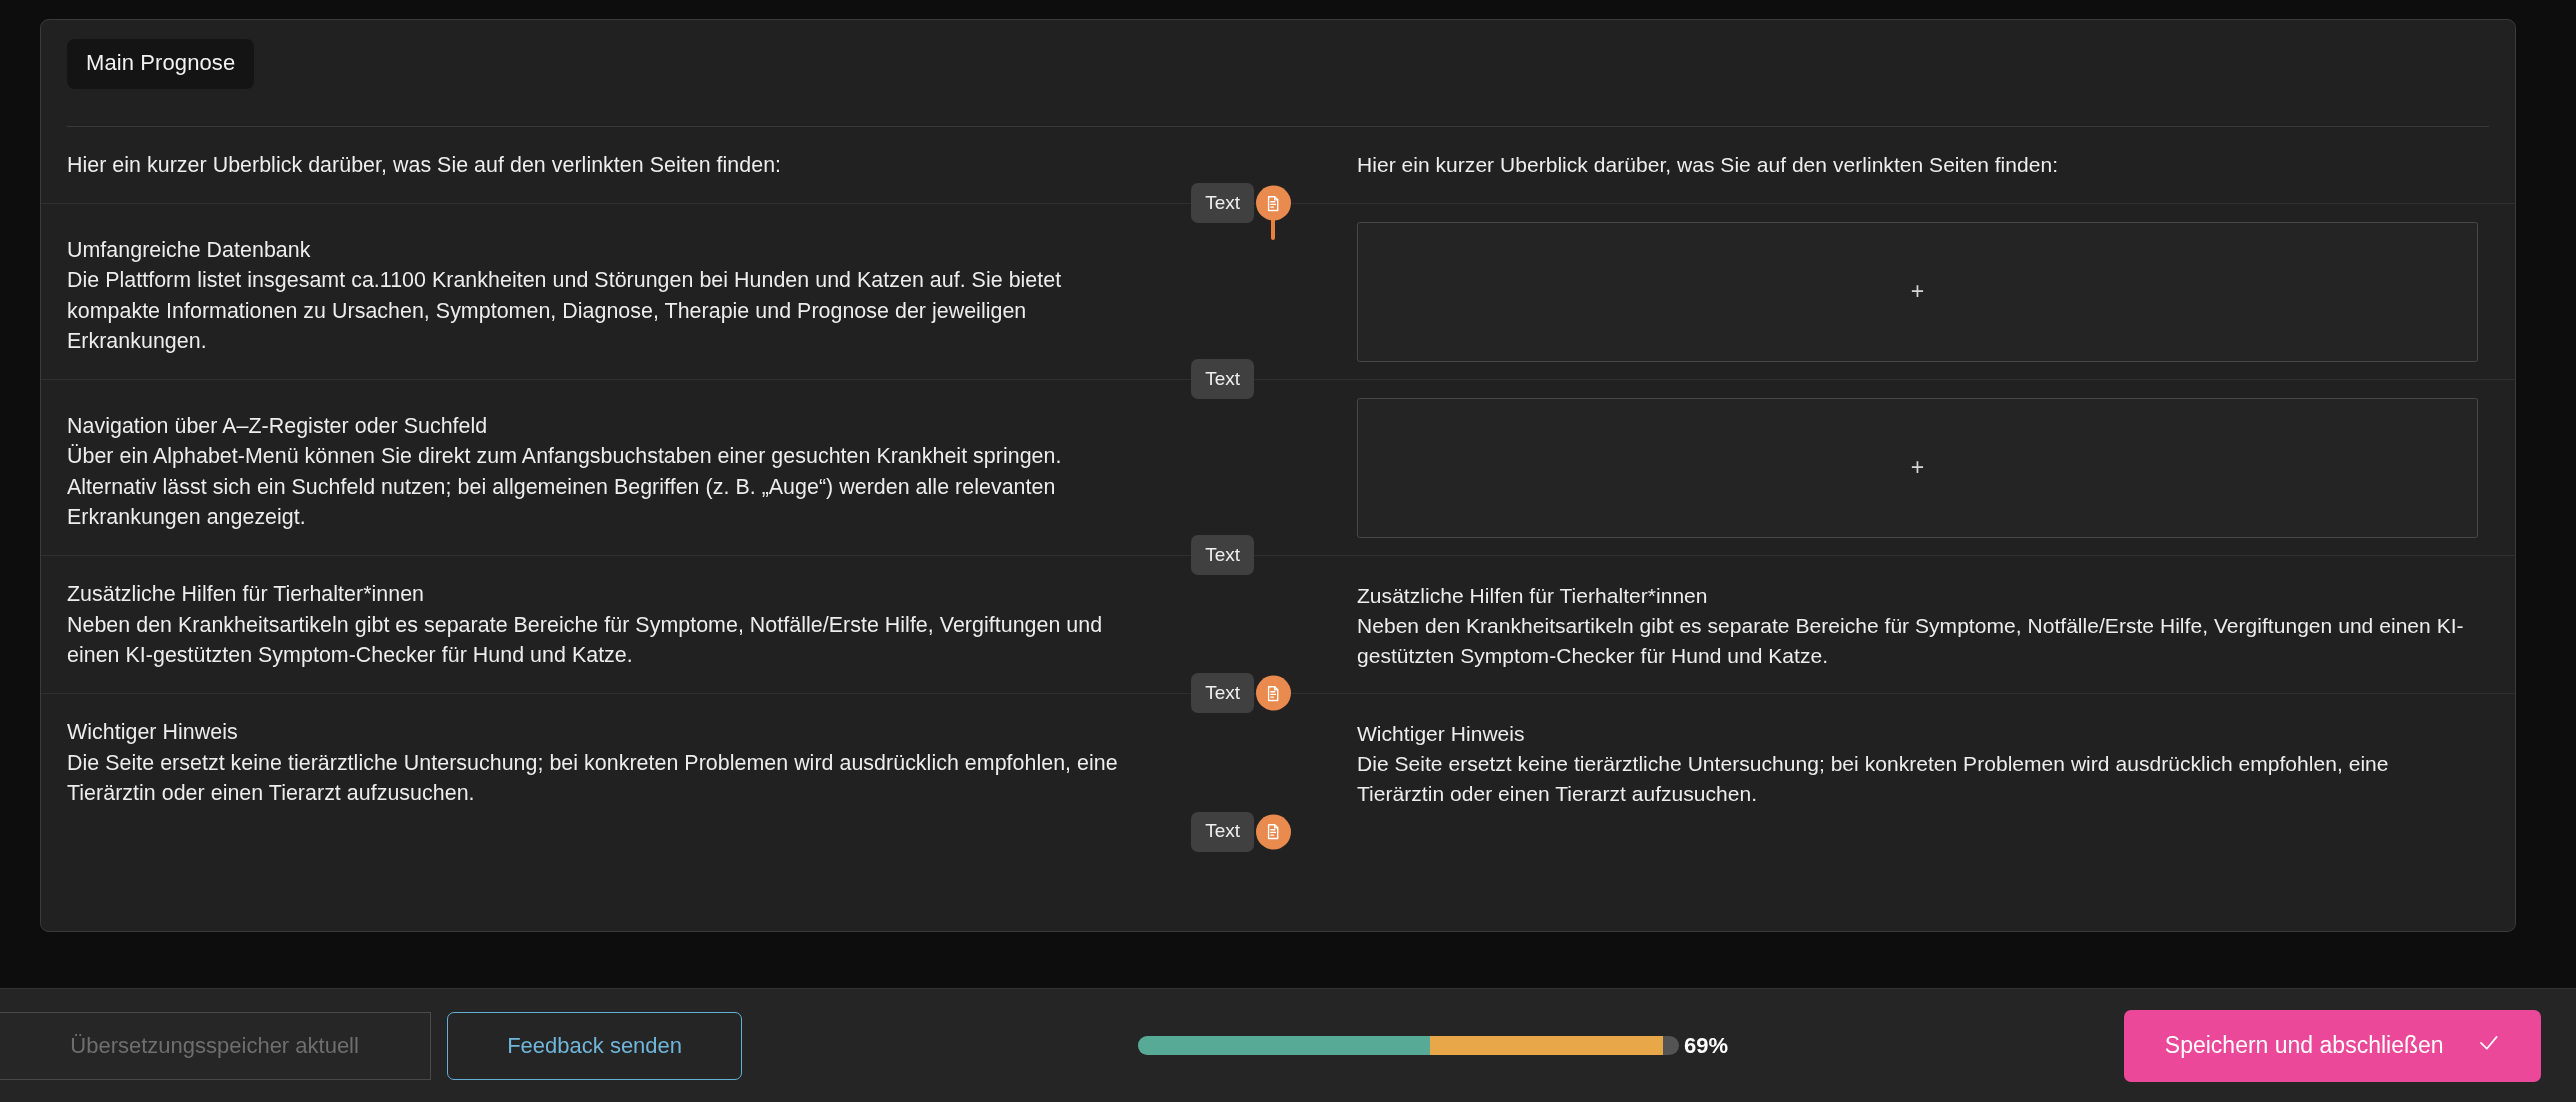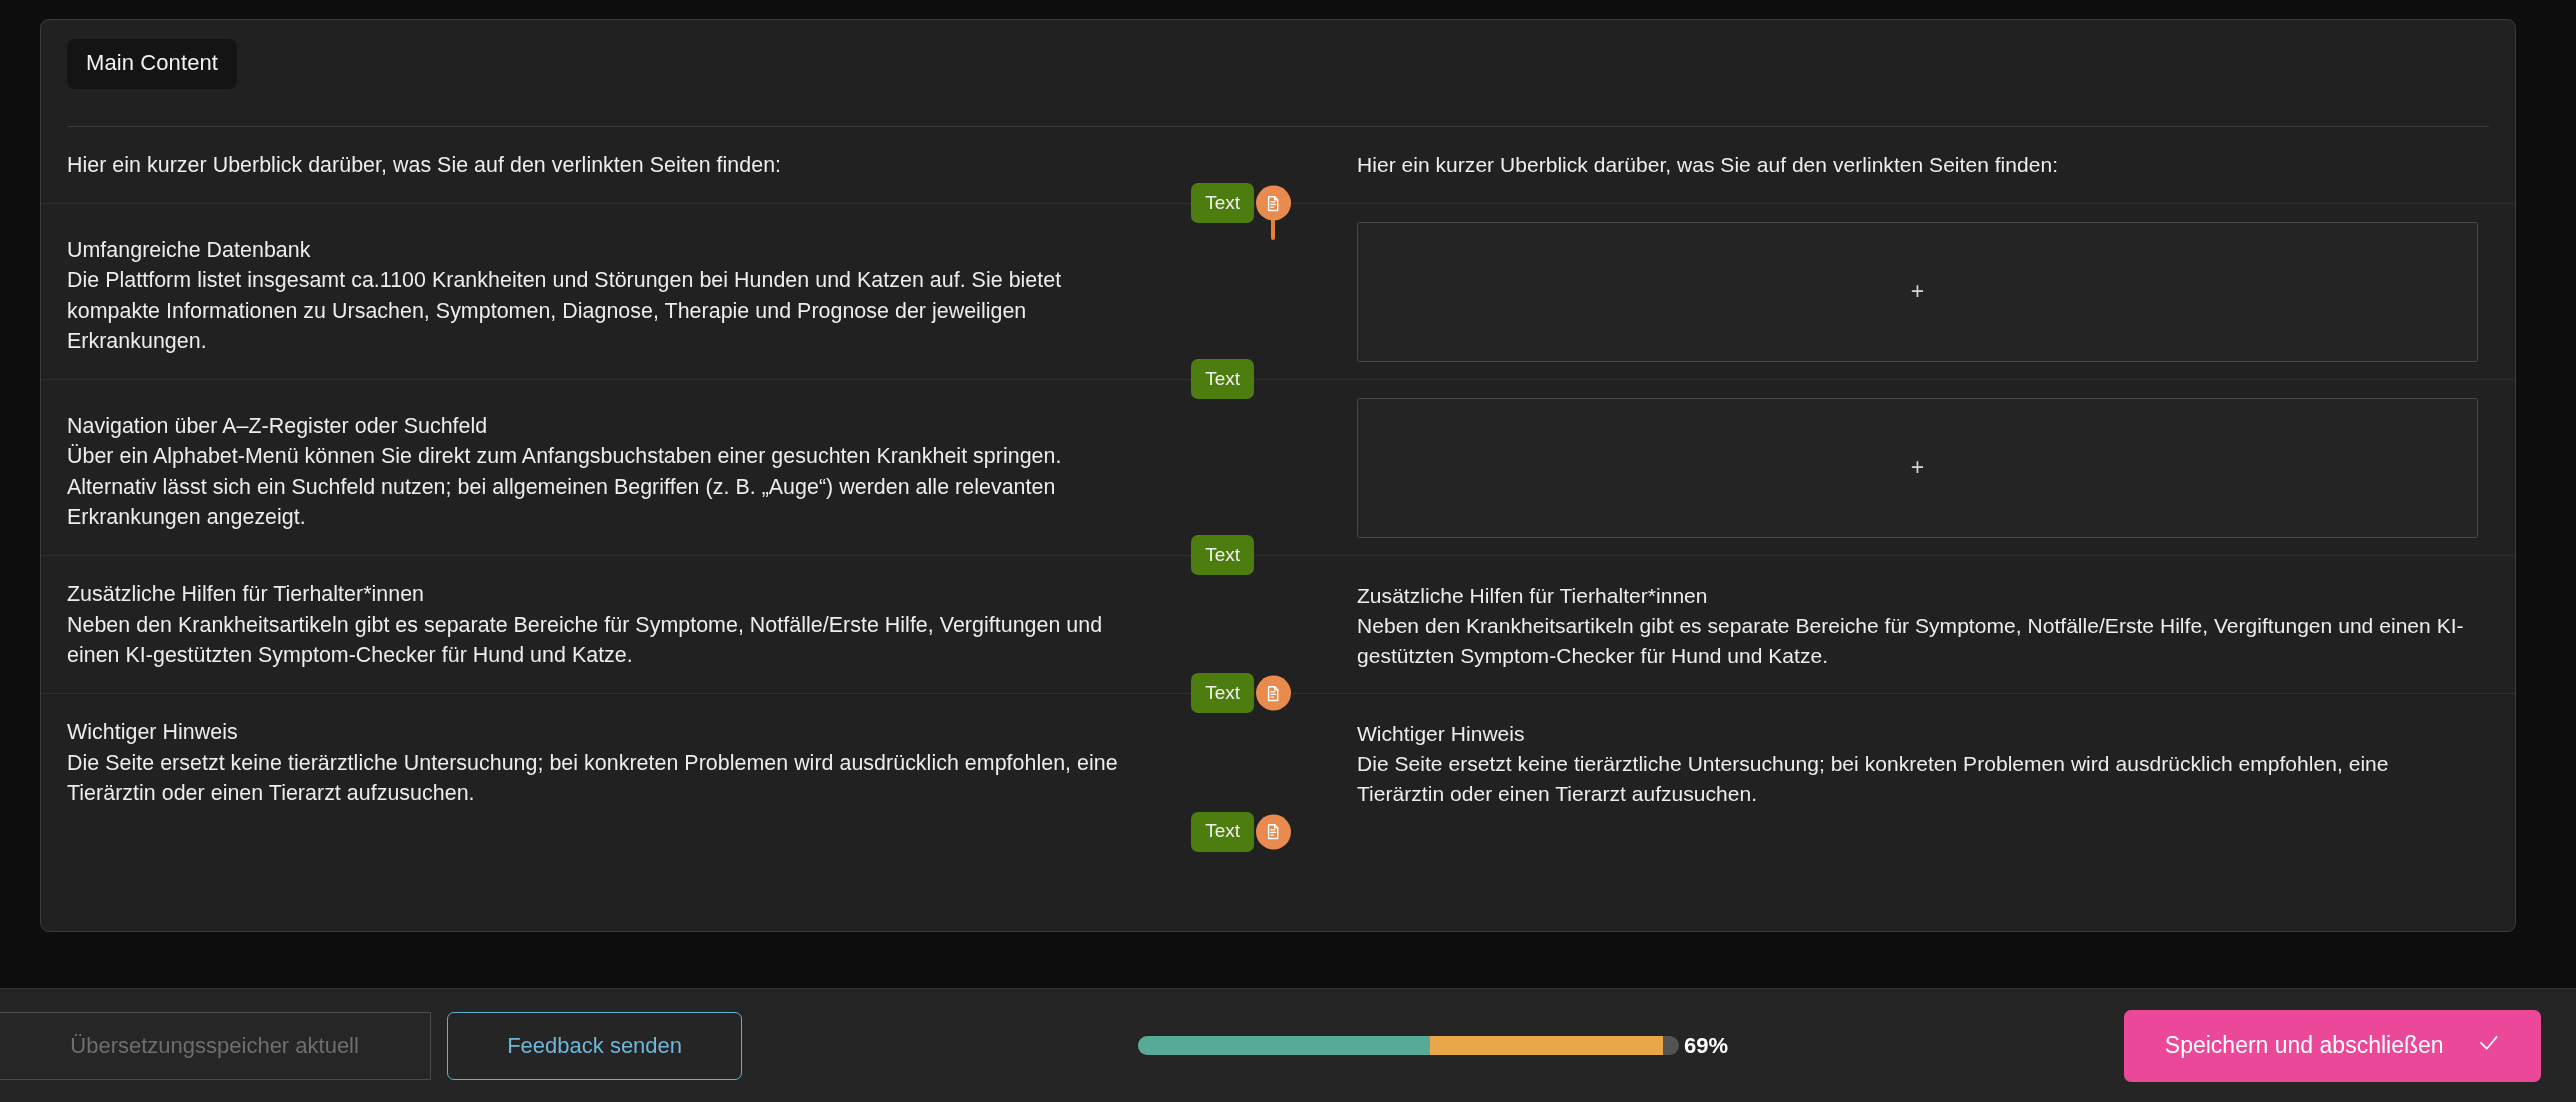--- a/index.html
+++ b/index.html
@@ -97,21 +97,21 @@
     white-space: pre-line;
   }
   .tgt-text { font-size: 21px; }
 
   
   .type-chip {
     position: absolute;
     right: 73px;
     top: 50%;
     transform: translateY(-50%);
-    background: #4d7c0f;
+    background: #404040;
     color: #efefef;
     font-size: 19px;
     line-height: 1;
     padding: 9.6px 14px 11.4px 14px;
     border-radius: 7px;
   }
 
   .connector {
     position: absolute;
     left: 119px;
@@ -256,21 +256,21 @@
   .btn-save svg { width: 23.6px; height: 23.6px; }
 </style>
 </head>
 <body>
 
 <div class="app">
 
   <div class="editor-panel">
 
     <div class="panel-header">
-      <span class="tab-chip">Main Content</span>
+      <span class="tab-chip">Main Prognose</span>
     </div>
     <div class="header-rule"></div>
 
     <div class="rows">
 
       <div class="row">
         <div class="col-source">
           <div class="src-text">Hier ein kurzer Uberblick darüber, was Sie auf den verlinkten Seiten finden:</div>
         </div>
         <div class="col-mid">

